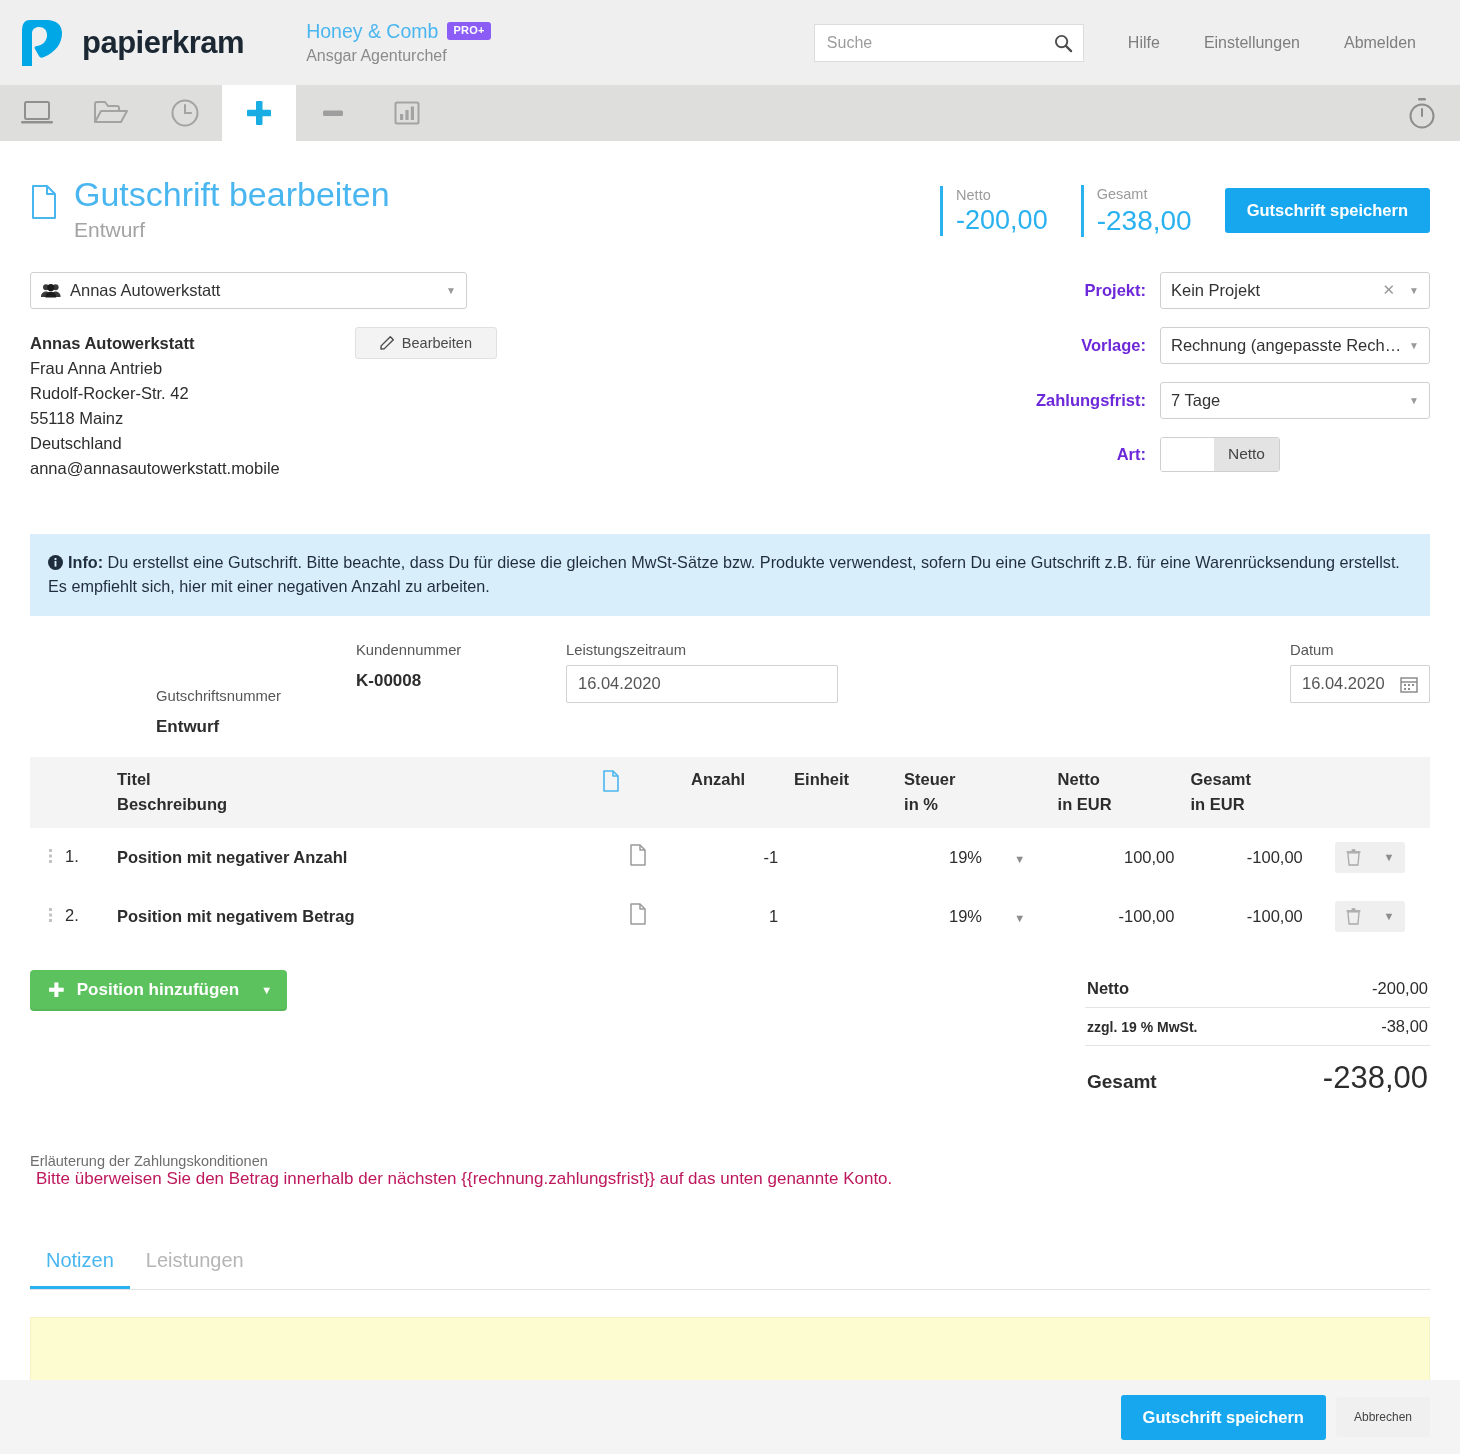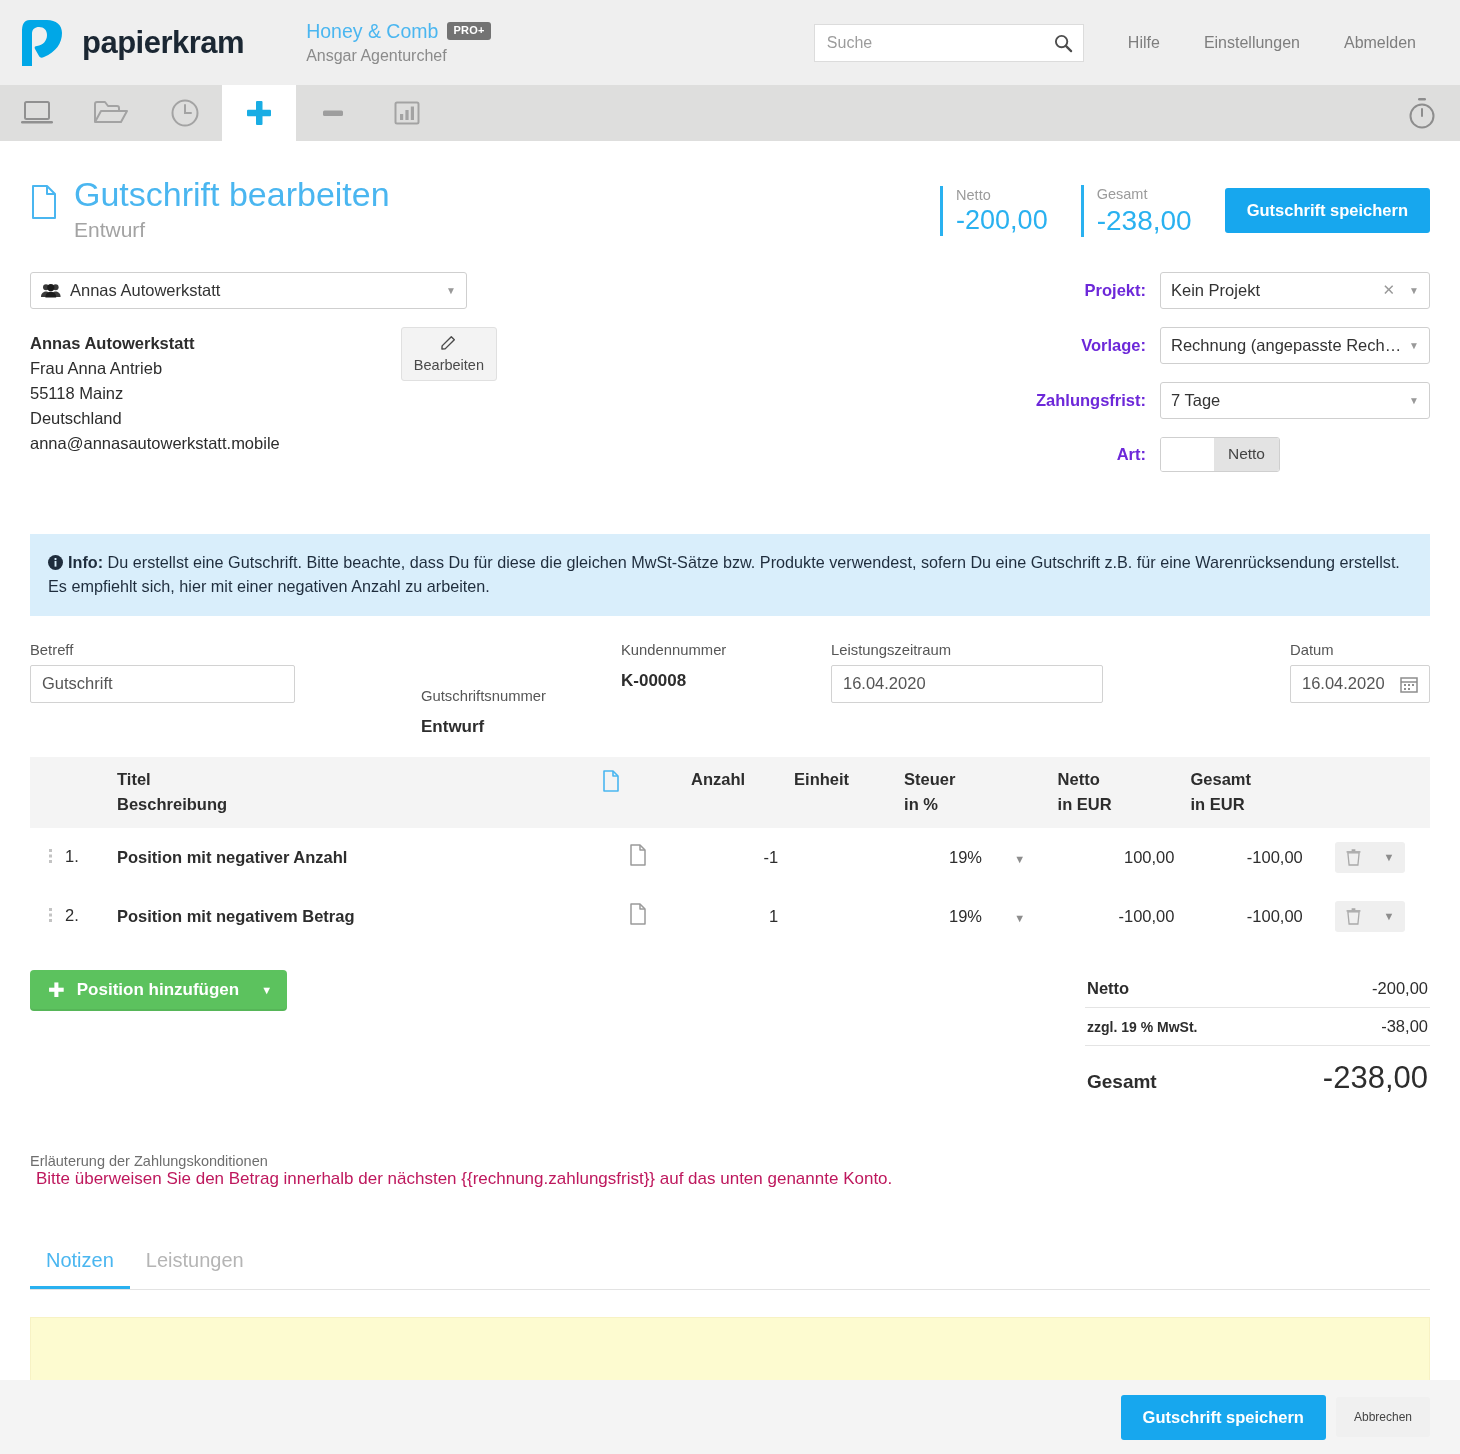--- a/index.html
+++ b/index.html
@@ -24,21 +24,21 @@
   }
   .brand { display: flex; align-items: center; gap: 14px; justify-content: center; }
   .logo-mark { width: 46px; height: 50px; display: block; }
   .brand-name {
     font-size: 31px; font-weight: bold; color: #1b2733; letter-spacing: -0.5px;
   }
   .tenant { margin-left: 62px; line-height: 1.25; }
   .tenant-row { display: flex; align-items: center; gap: 9px; }
   .tenant-name { color: #4ab6f0; font-size: 19.5px; }
   .badge-pro {
-    background: #737373; color: #fff; font-size: 11px; font-weight: bold;
+    background: #8b5cf6; color: #fff; font-size: 11px; font-weight: bold;
     padding: 2px 6px 3px; border-radius: 3px; letter-spacing: .3px;
   }
   .tenant-user { color: #8b8b8b; font-size: 16px; margin-top: 3px; }
 
   .topbar-right {
     margin-left: auto; display: flex; align-items: center; gap: 0;
   }
   .search-wrap {
     position: relative; width: 270px; height: 38px; background: #fff;
     border: 1px solid #dcdcdc; display: flex; align-items: center;
@@ -102,22 +102,22 @@
   .select-box .caret { margin-left: auto; color: #999; font-size: 10px; }
   .select-box .clear { color: #999; font-size: 15px; margin-left: auto; padding-right: 14px; }
   .select-box.with-clear .caret { margin-left: 0; }
 
   .cust-block { margin-top: 22px; position: relative; }
   .cust-line { font-size: 16.5px; color: #2d2d2d; line-height: 1.52; }
   .cust-line.strong { font-weight: bold; }
   .btn-edit {
     position: absolute; right: 133px; top: -4px;
     background: #f3f3f3; border: 1px solid #e0e0e0; border-radius: 3px;
-    color: #4a4a4a; font-size: 14.5px; padding: 7px 12px;
-    display: flex; align-items: center; gap: 7px; flex-direction: column;
+    color: #4a4a4a; font-size: 14.5px; padding: 7px 24px;
+    display: flex; align-items: center; gap: 7px;
   }
 
   .field-row { display: flex; align-items: center; margin-bottom: 18px; }
   .field-label {
     width: 140px; text-align: right; padding-right: 14px;
     font-size: 16.5px; font-weight: bold; color: #6d28d9;
   }
   .field-ctl { width: 270px; }
   .seg {
     display: flex; border: 1px solid #cfcfcf; border-radius: 3px; overflow: hidden;
@@ -374,20 +374,21 @@
         <button class="btn btn-edit">
           <span>
             <svg width="15" height="15" viewBox="0 0 16 16">
               <path d="M1 15 L1.2 11.6 L11 1.8 L14.2 5 L4.4 14.8 Z" fill="none" stroke="#4a4a4a" stroke-width="1.5" stroke-linejoin="round"></path>
             </svg>
           </span>
           <span>Bearbeiten</span>
         </button>
         <div class="cust-line strong">Annas Autowerkstatt</div>
         <div class="cust-line">Frau Anna Antrieb</div>
+        <div class="cust-line">Rudolf-Rocker-Str. 42</div>
         <div class="cust-line">55118 Mainz</div>
         <div class="cust-line">Deutschland</div>
         <div class="cust-line">anna@annasautowerkstatt.mobile</div>
       </div>
     </div>
 
     <div class="col-right">
       <div class="field-row">
         <div class="field-label">Projekt:</div>
         <div class="field-ctl">
@@ -432,24 +433,20 @@
     <span style="display:inline-block;vertical-align:-2px;margin-right:5px;">
       <svg width="15" height="15" viewBox="0 0 16 16">
         <circle cx="8" cy="8" r="8" fill="#1f2d3d"></circle>
         <rect x="7" y="6.4" width="2" height="6" fill="#d9eefb"></rect>
         <rect x="7" y="3.2" width="2" height="2.2" fill="#d9eefb"></rect>
       </svg>
     </span><b>Info:</b><span> Du erstellst eine Gutschrift. Bitte beachte, dass Du für diese die gleichen MwSt-Sätze bzw. Produkte verwendest, sofern Du eine Gutschrift z.B. für eine Warenrücksendung erstellst. Es empfiehlt sich, hier mit einer negativen Anzahl zu arbeiten.</span>
   </div>
 
   <div class="meta-row">
-    <div class="m-betreff">
-      <div class="meta-lbl">Betreff</div>
-      <div class="txtinput">Gutschrift</div>
-    </div>
     <div class="m-gsnr">
       <div class="meta-lbl">Gutschriftsnummer</div>
       <div class="meta-val" style="margin-top:13px;">Entwurf</div>
     </div>
     <div class="m-kdnr">
       <div class="meta-lbl">Kundennummer</div>
       <div class="meta-val" style="margin-top:13px;">K-00008</div>
     </div>
     <div class="m-lzr">
       <div class="meta-lbl">Leistungszeitraum</div>

